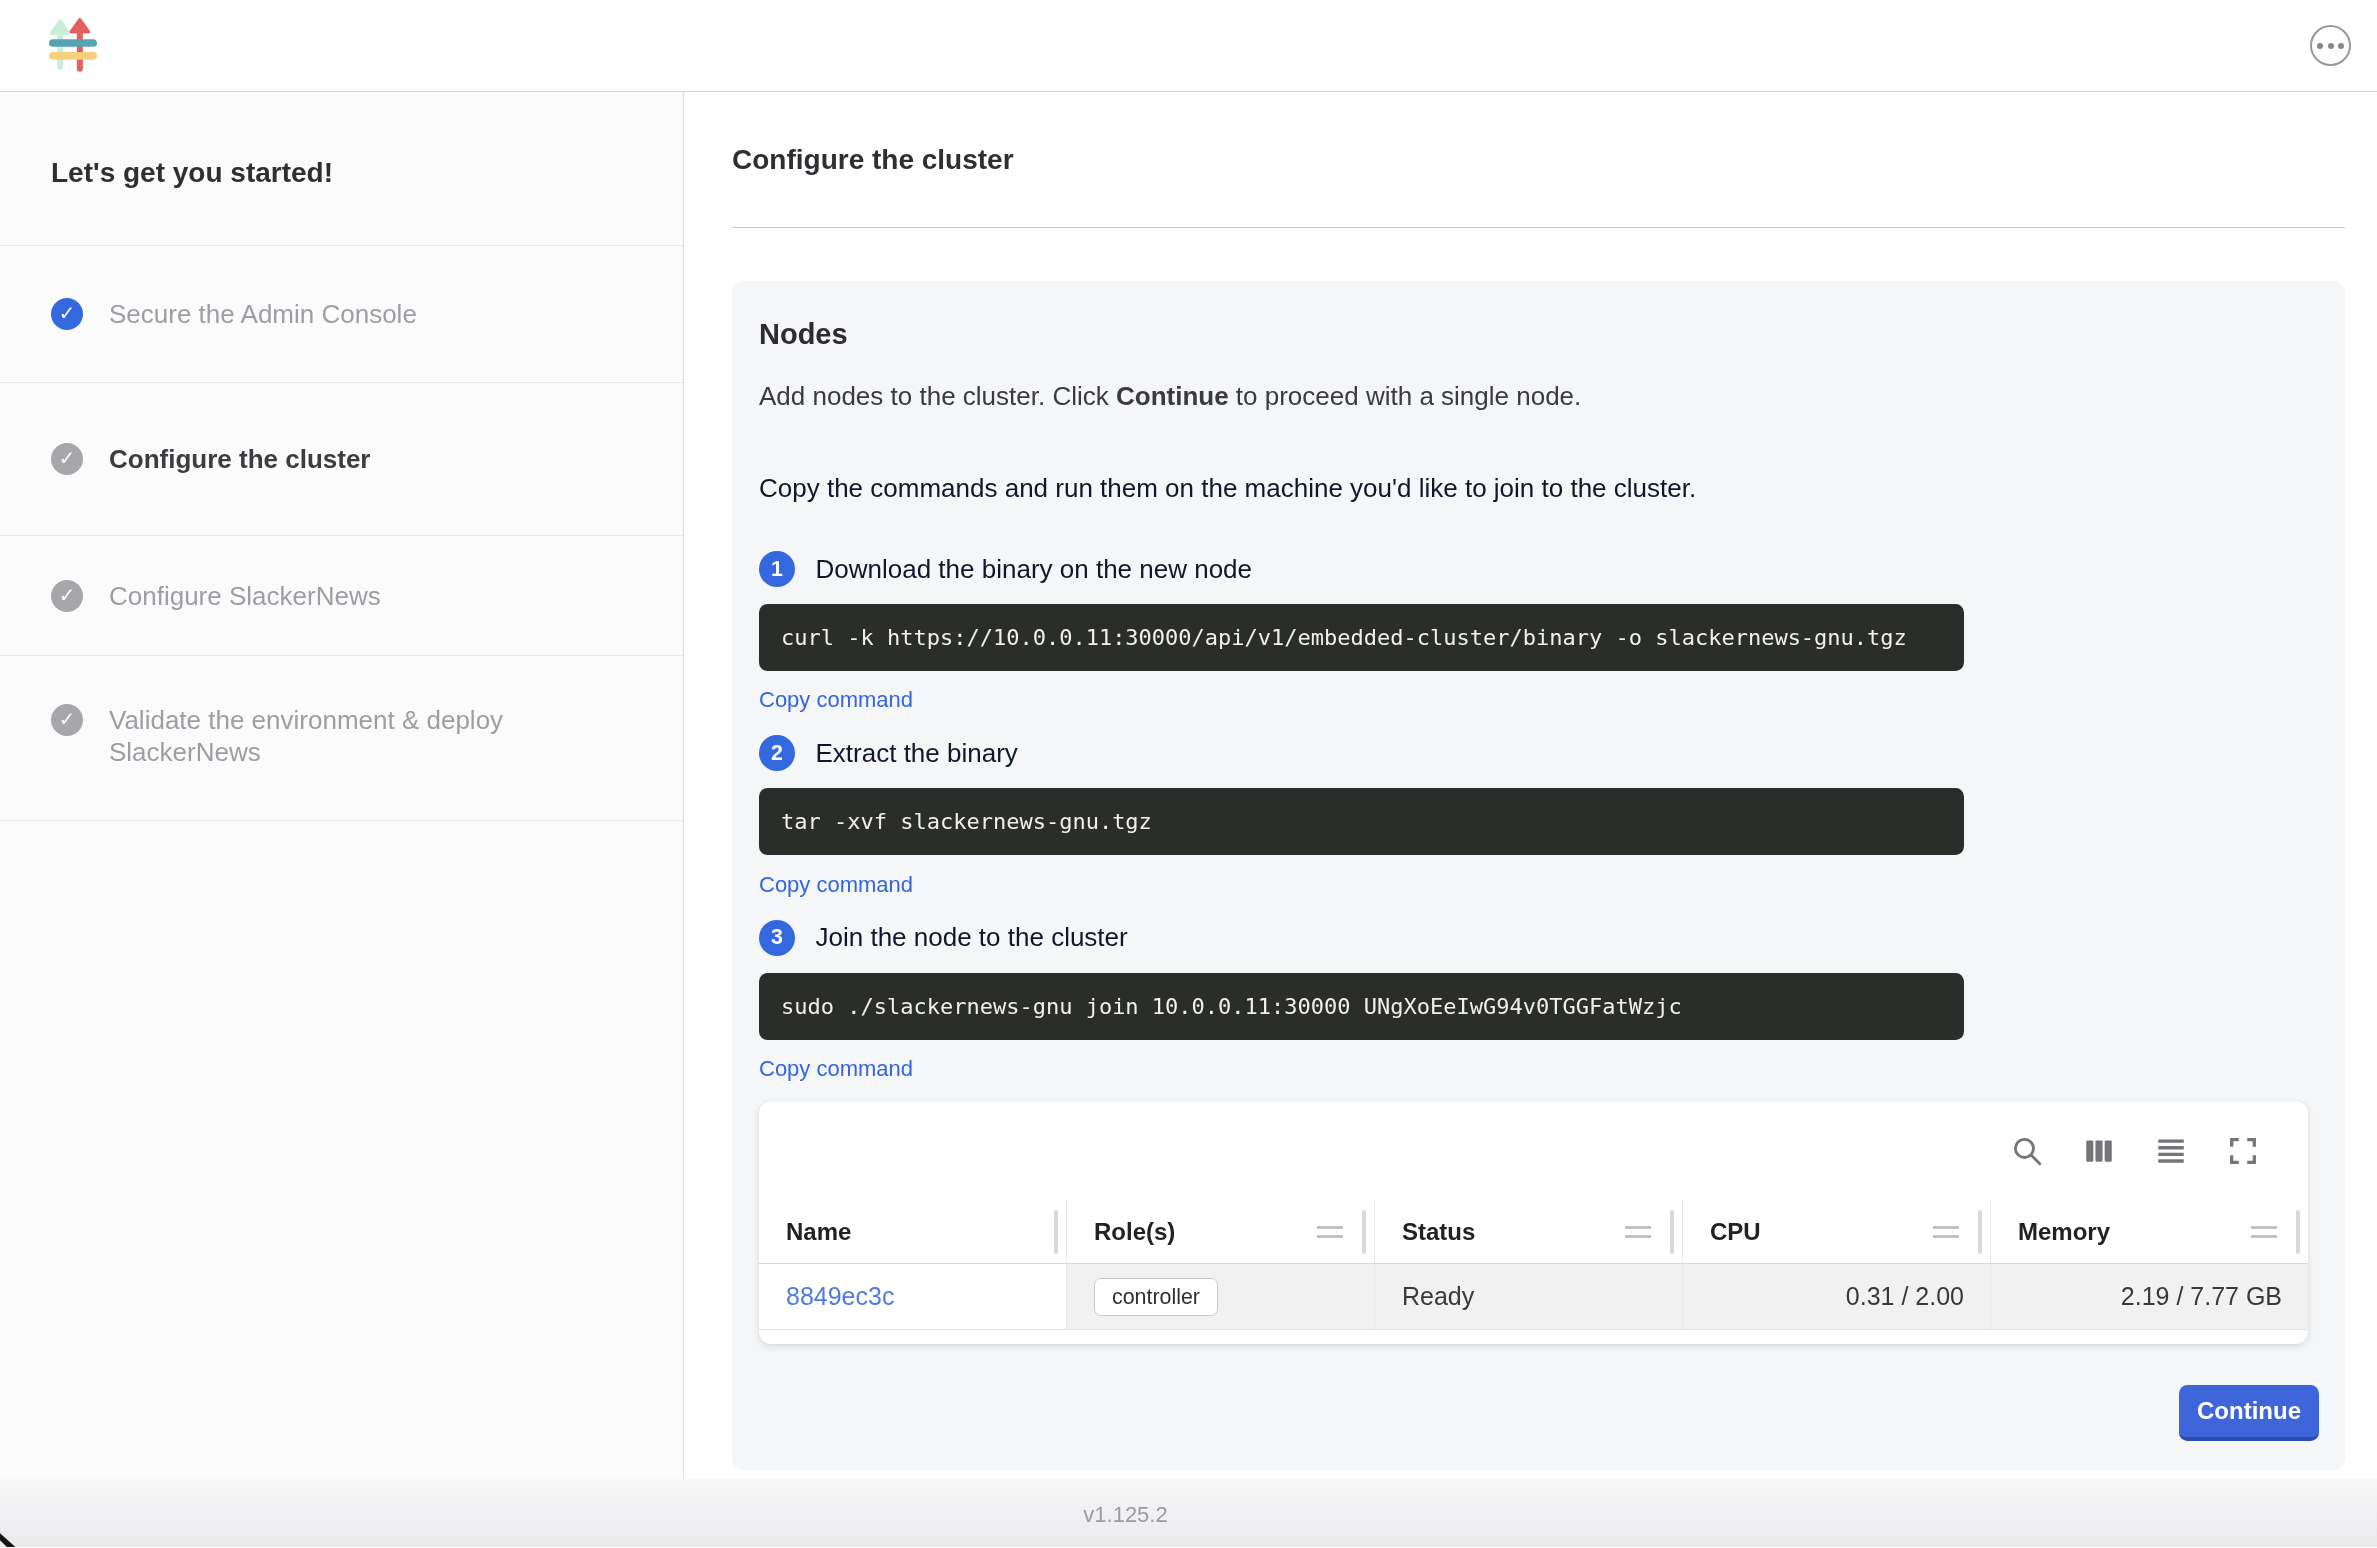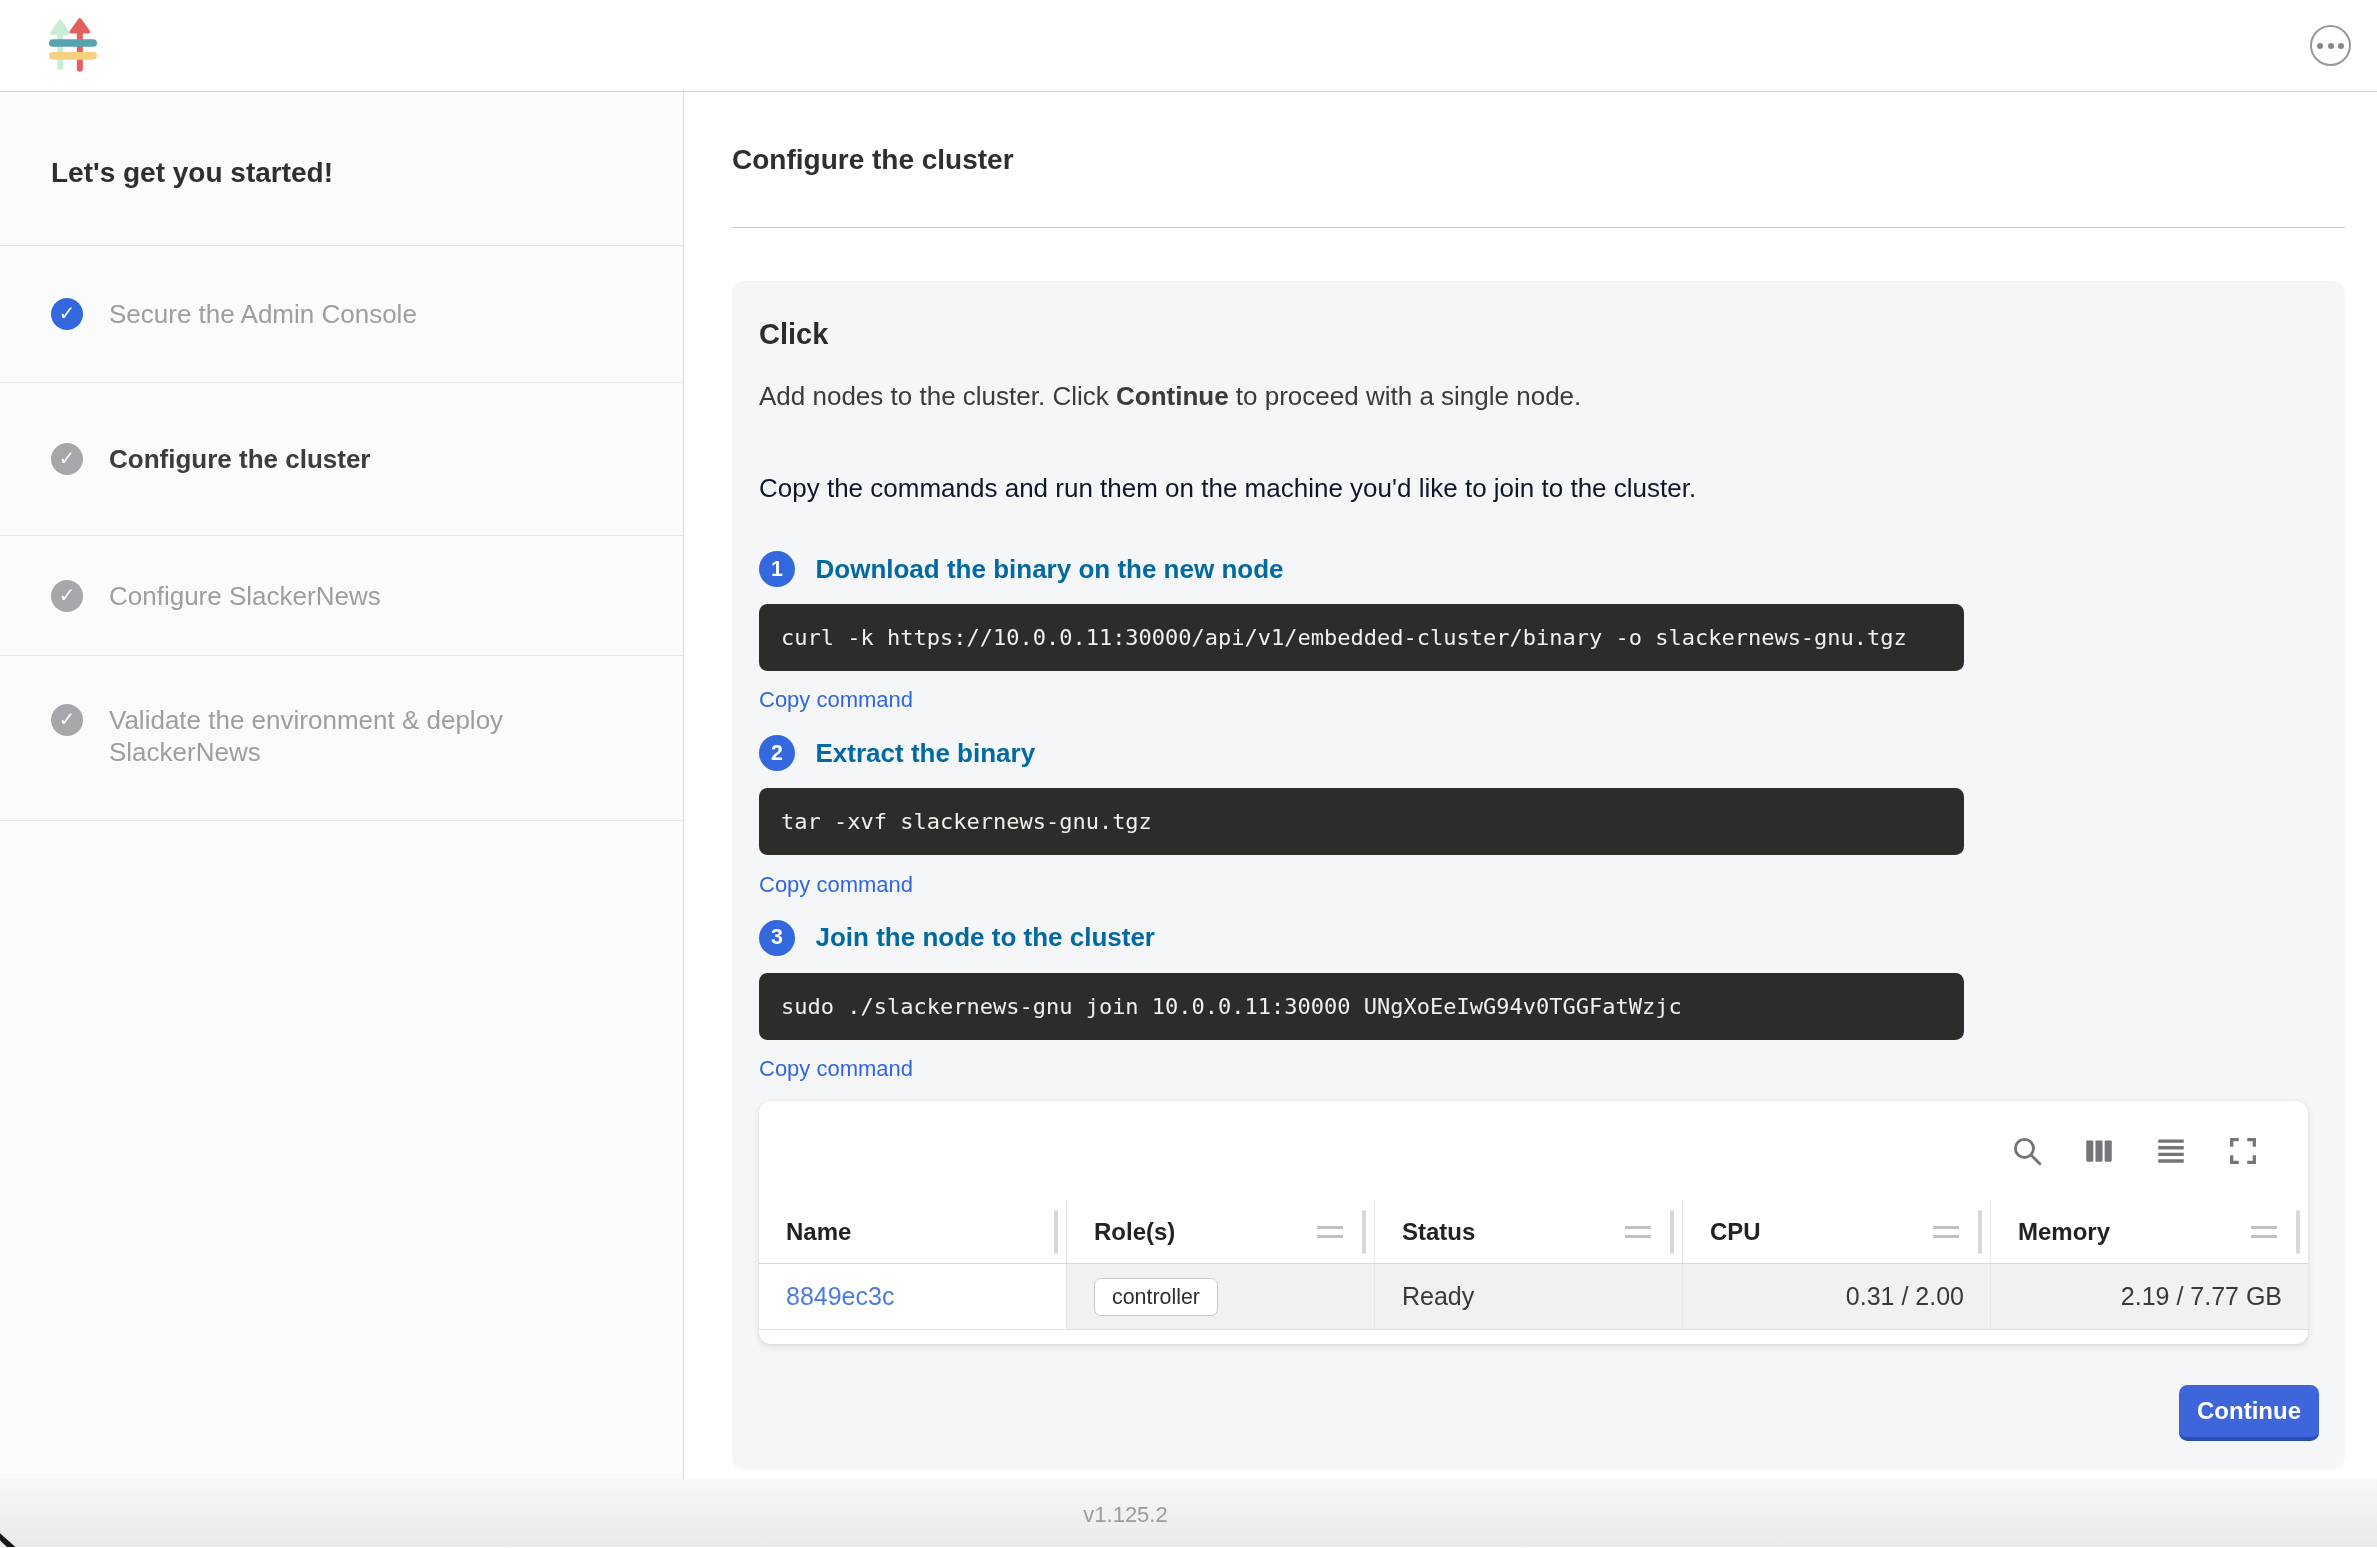--- a/index.html
+++ b/index.html
@@ -53,21 +53,21 @@
   .intro { margin-top:26px; font-size:26px; color:#3a3a3f; line-height:34px; }
   .intro b { font-weight:bold; }
   .note { margin-top:58px; font-size:26px; color:#0f172a; line-height:34px; }
 
   .step-head { display:flex; align-items:center; gap:20.5px; }
   .step-head.first { margin-top:46px; }
   .step-head.later { margin-top:22px; }
   .step-num { width:36px; height:36px; min-width:36px; border-radius:50%; background:#3468df;
               color:#fff; font-size:21.4px; font-weight:bold;
               display:flex; align-items:center; justify-content:center; }
-  .step-title { font-size:26px; font-weight:bold; color:#0369a1; }
+  .step-title { font-size:26px; font-weight:normal; color:#0f172a; }
   .code { margin-top:17px; width:1205px; height:67px; background:#2b2d2a; border-radius:8.5px;
           color:#f1f1ea; font-family:"DejaVu Sans Mono","Liberation Mono",monospace;
           font-size:22px; display:flex; align-items:center; padding:0 22px;
           white-space:pre; overflow:hidden; }
   .copy-link { display:inline-block; margin-top:15.4px; font-size:22px; color:#3366de;
                line-height:27px; text-decoration:none; cursor:pointer; }
 
   
   .panel { margin-top:19px; width:1549px; background:#fff; border-radius:12px;
            box-shadow:0 2.6px 7.7px rgba(0,0,0,0.10), 0 0 1.7px rgba(0,0,0,0.07);
@@ -161,21 +161,21 @@
       <span class="check todo">✓</span>
       <span class="side-label">Validate the environment &amp; deploy SlackerNews</span>
     </div>
   </div>
 
   <div class="main">
     <h1 class="page-title">Configure the cluster</h1>
     <hr class="title-rule">
 
     <div class="card">
-      <h2 class="card-heading">Click</h2>
+      <h2 class="card-heading">Nodes</h2>
 
       <p class="intro"><span>Add nodes to the cluster. Click </span><b>Continue</b><span> to proceed with a single node.</span></p>
 
       <p class="note">Copy the commands and run them on the machine you'd like to join to the cluster.</p>
 
       
       <div class="step-head first">
         <span class="step-num">1</span>
         <h3 class="step-title">Download the binary on the new node</h3>
       </div>

